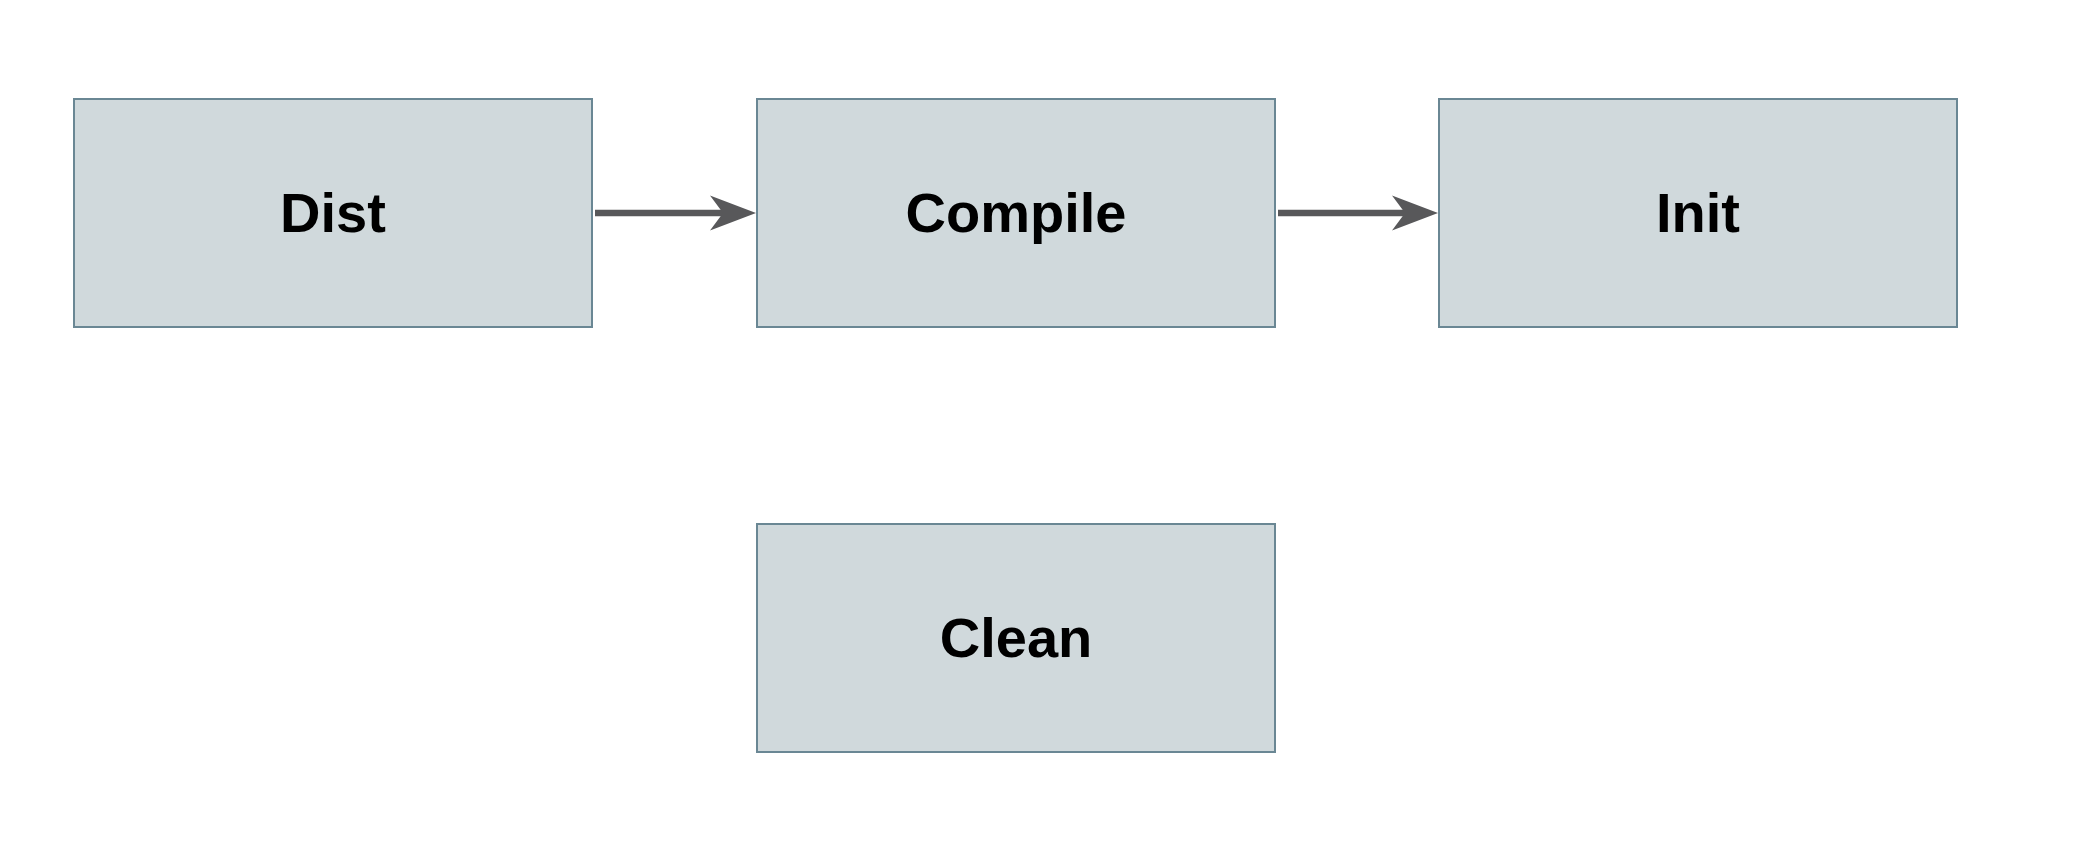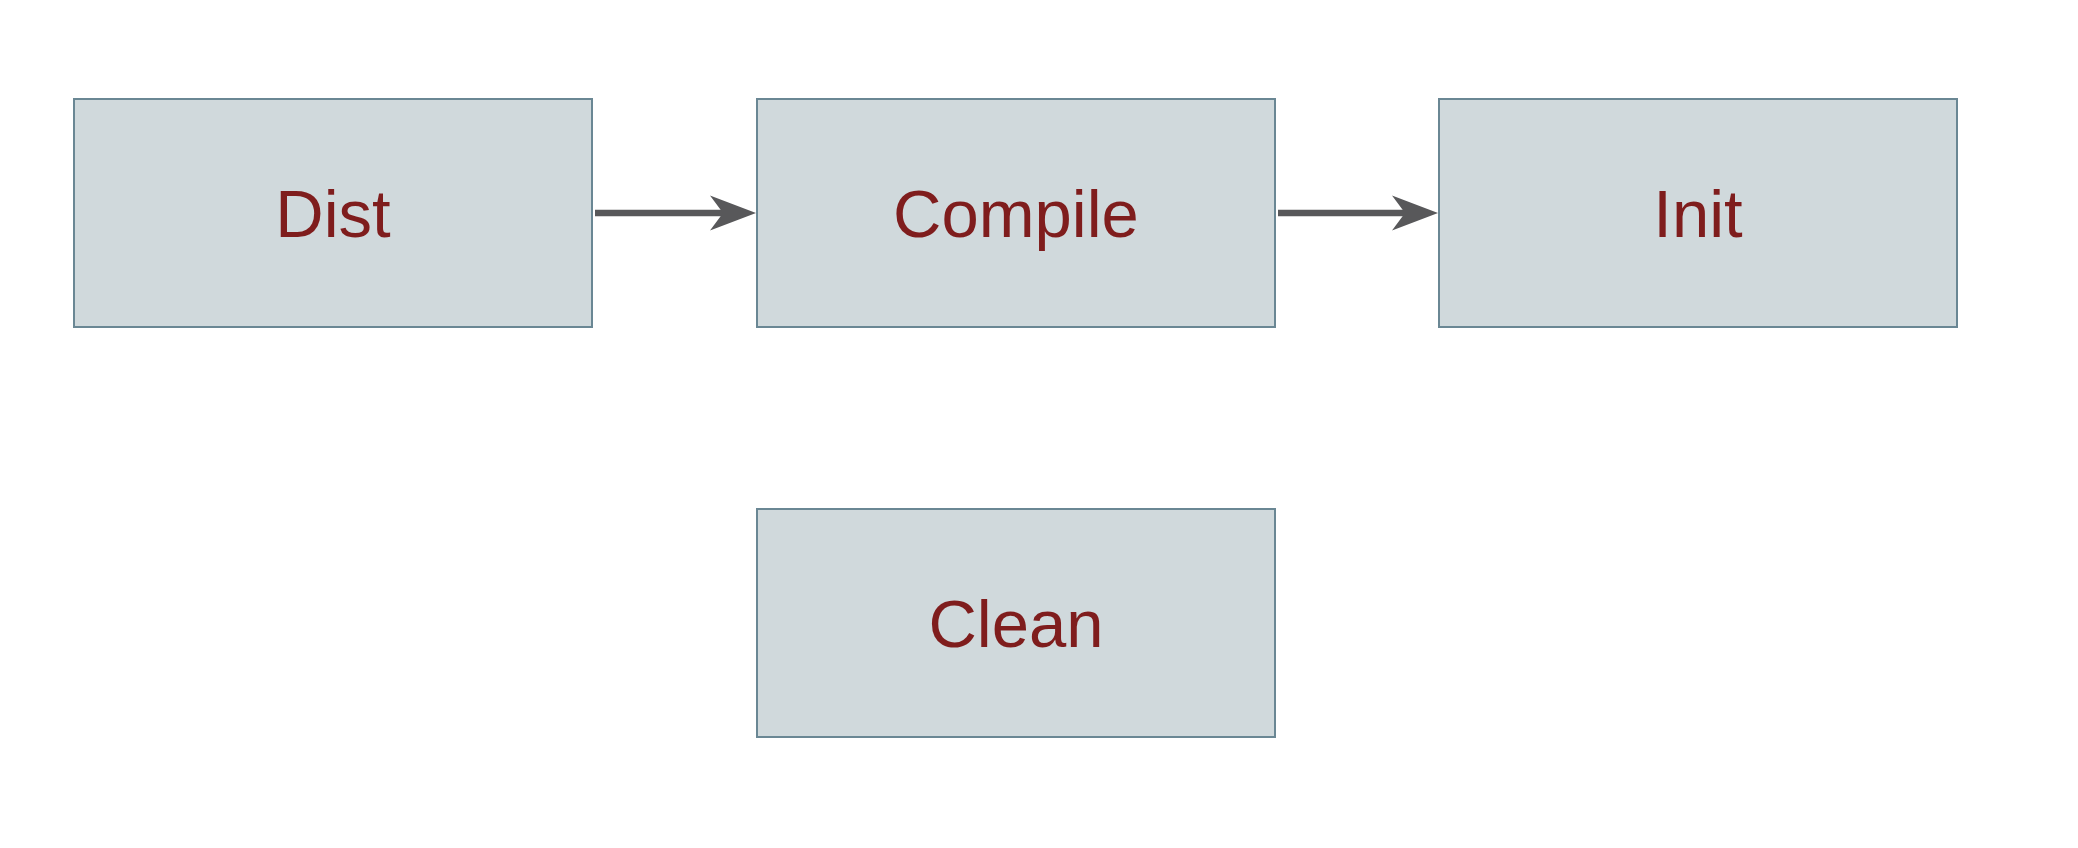--- a/index.html
+++ b/index.html
@@ -22,32 +22,32 @@
     width: 520px;
     height: 230px;
     background: #d0d9dc;
     border: 2px solid #6a8794;
     box-sizing: border-box;
     display: flex;
     align-items: center;
     justify-content: center;
   }
   .node-label {
-    font-size: 67px;
-    font-weight: 400;
-    color: #7f1d1d;
+    font-size: 56px;
+    font-weight: 700;
+    color: #000000;
     letter-spacing: 0px;
     line-height: 1;
     white-space: nowrap;
     user-select: none;
   }
   #node-dist    { left: 73px;   top: 98px;  }
   #node-compile { left: 756px;  top: 98px;  }
   #node-init    { left: 1438px; top: 98px;  }
-  #node-clean   { left: 756px;  top: 508px; }
+  #node-clean   { left: 756px;  top: 523px; }
   .edges-layer {
     position: absolute;
     left: 0; top: 0;
     width: 2078px;
     height: 848px;
     pointer-events: none;
   }
 </style>
 </head>
 <body>

